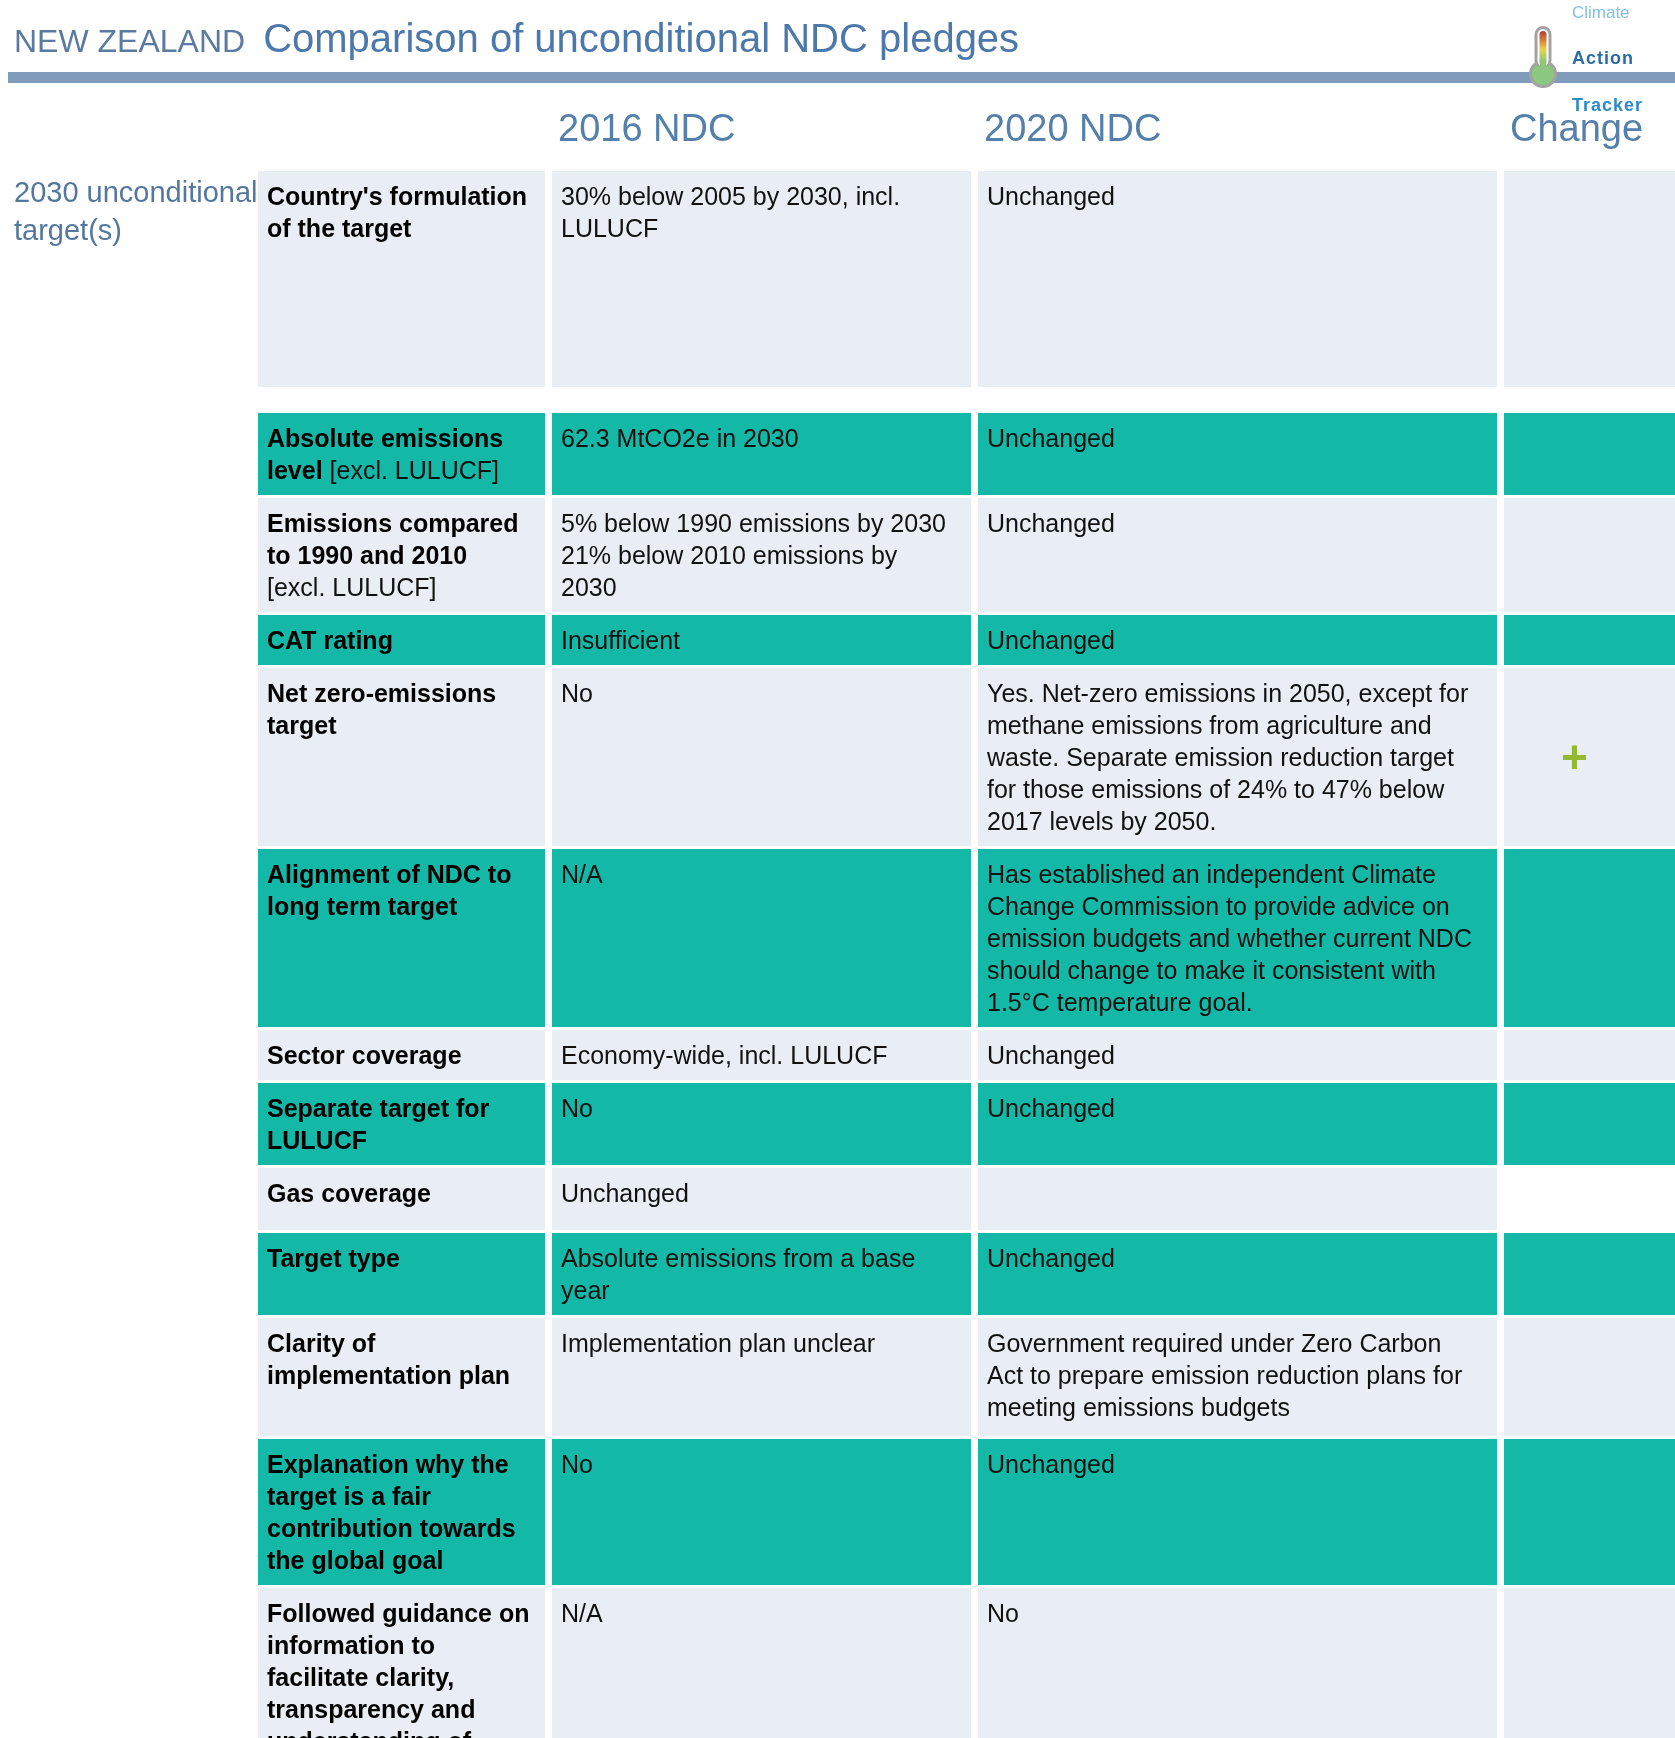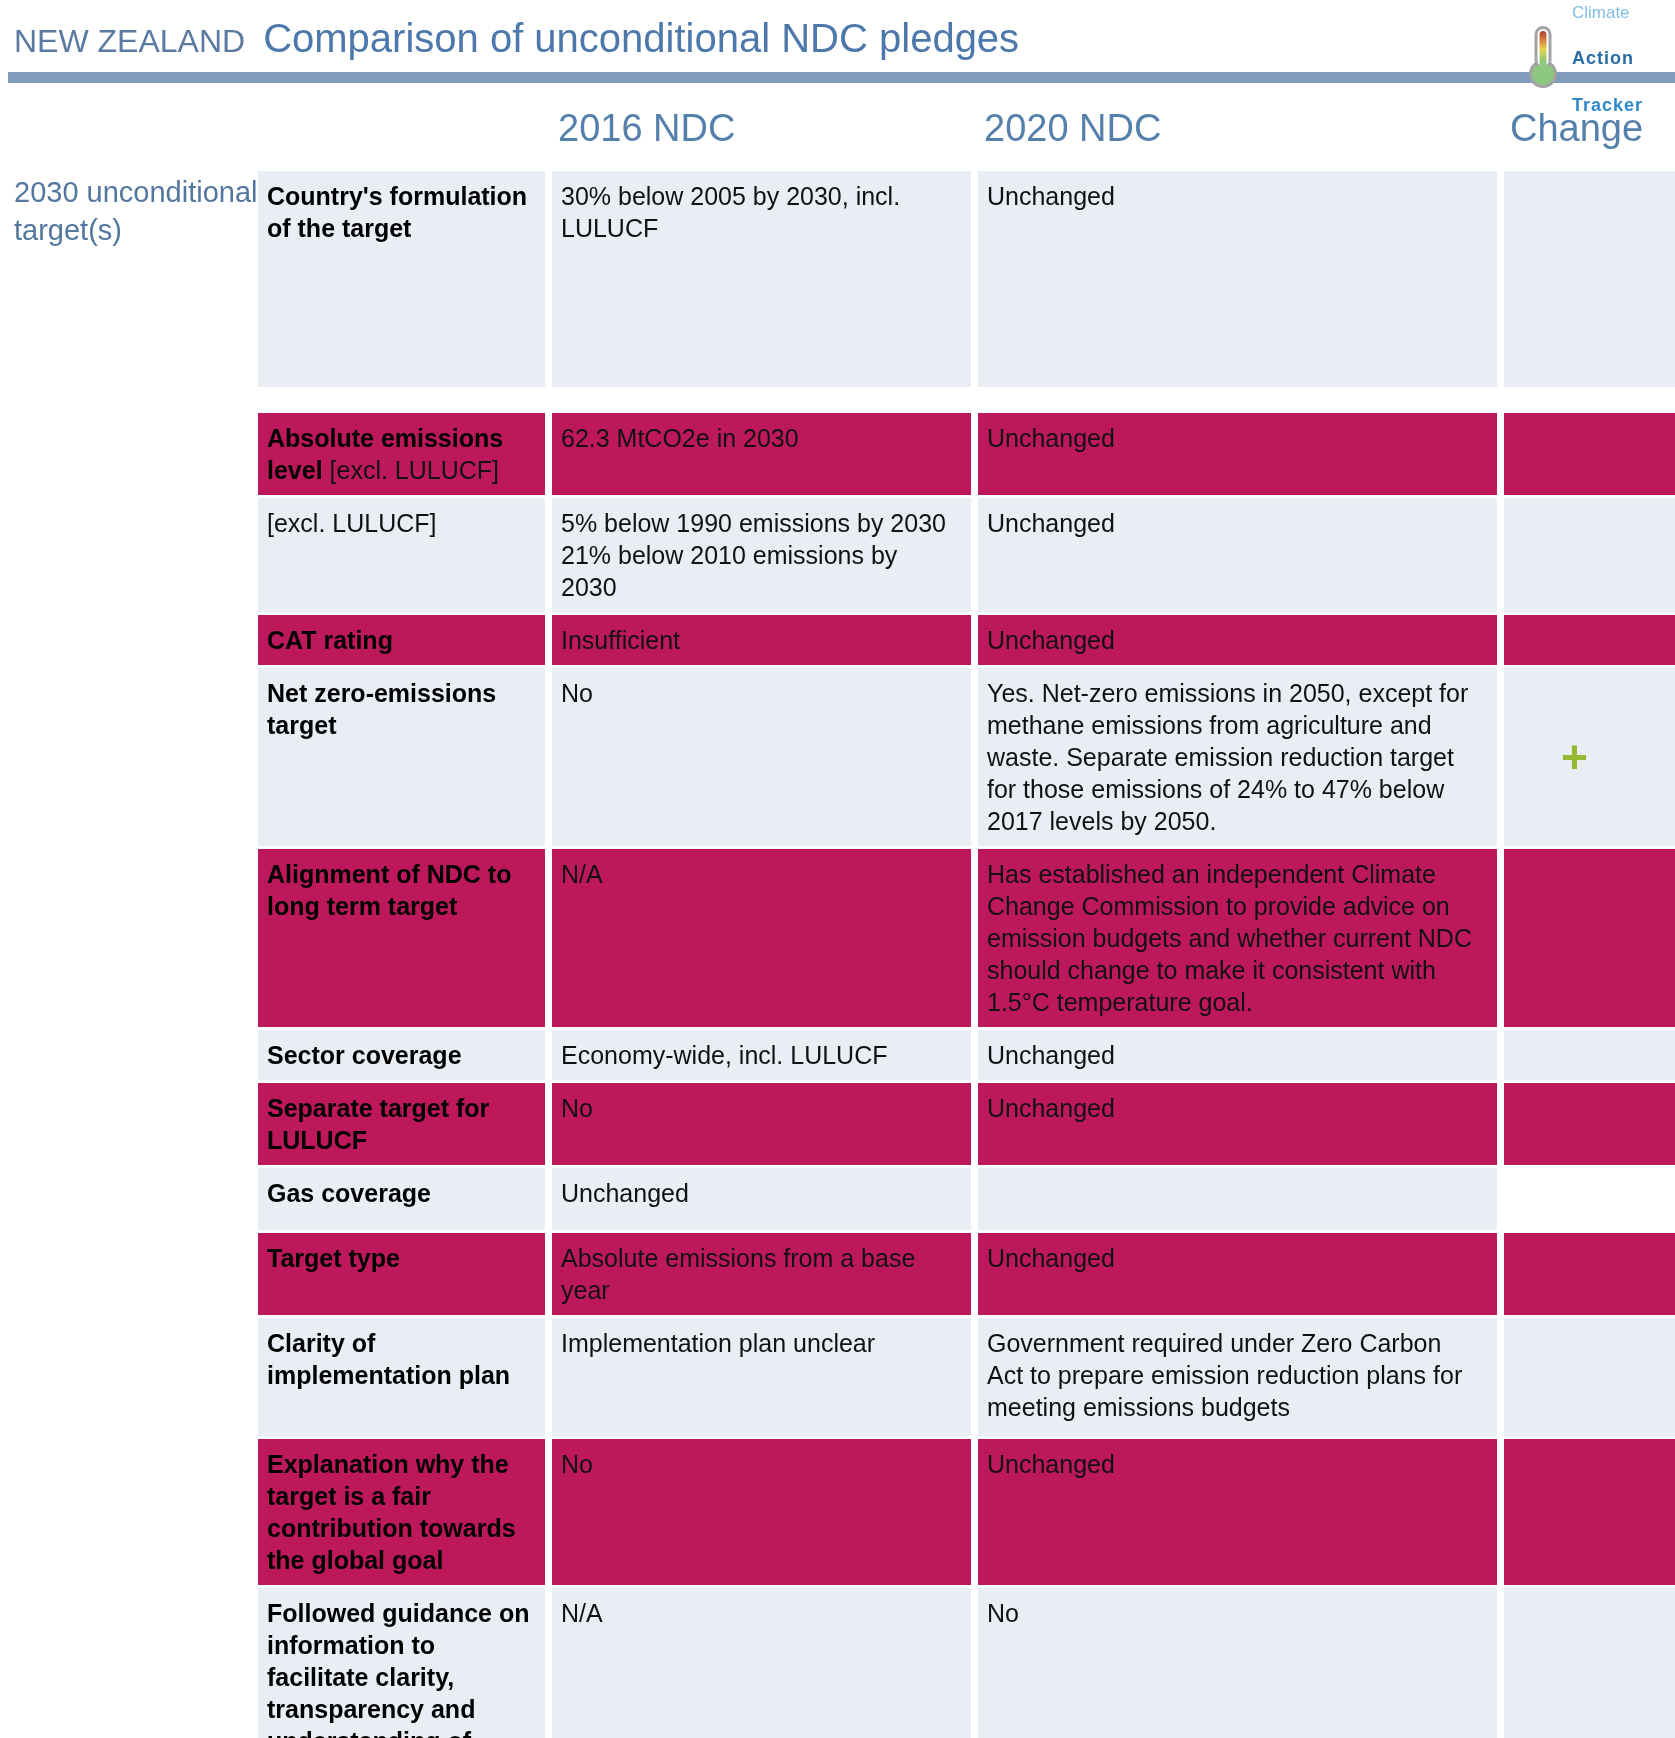--- a/index.html
+++ b/index.html
@@ -26,21 +26,21 @@
   .col-head.change-head { padding-right:36px; }
 
   
   .content { position:relative; margin-top:18px; }
   .section-label { position:absolute; left:14px; top:2px; width:245px;
                    font-size:29px; line-height:1.32; color:#53779f; }
   .table { margin-left:258px; }
   .row { margin-bottom:3px; }
   .row.gap-after { margin-bottom:26px; }
   .row.dark .cell { background:#e8eef4; }
-  .row.light .cell { background:#be185d; }
+  .row.light .cell { background:#14b8a6; }
   .cell { padding:9px 14px 9px 9px; font-size:25px; line-height:1.28; color:#111; }
   .label-cell .lb { font-weight:bold; color:#000; }
   .label-cell .ln { font-weight:normal; }
   .label-cell .ln.block { display:block; }
   .val-cell .line { min-height:1.28em; }
   .change-cell { display:flex; align-items:center; justify-content:center; padding:0 30px 0 0; }
   .plus { font-size:46px; font-weight:bold; line-height:1; }
 </style>
 </head>
 <body>
@@ -102,21 +102,21 @@
           <div class="cell label-cell"><span class="lb">Absolute emissions level</span><span class="ln "> [excl. LULUCF]</span></div>
           <div class="cell val-cell">
             <div class="line">62.3 MtCO2e in 2030</div>
           </div>
           <div class="cell val-cell">
             <div class="line">Unchanged</div>
           </div>
           <div class="cell change-cell"></div>
         </div>
         <div class="grid row dark" style="min-height: 104px;">
-          <div class="cell label-cell"><span class="ln block">[excl. LULUCF]</span></div>
+          <div class="cell label-cell"><span class="lb">Emissions compared to 1990 and 2010</span><span class="ln block">[excl. LULUCF]</span></div>
           <div class="cell val-cell">
             <div class="line">5% below 1990 emissions by 2030</div>
             <div class="line">21% below 2010 emissions by 2030</div>
           </div>
           <div class="cell val-cell">
             <div class="line">Unchanged</div>
           </div>
           <div class="cell change-cell"></div>
         </div>
         <div class="grid row light" style="min-height: 44px;">

